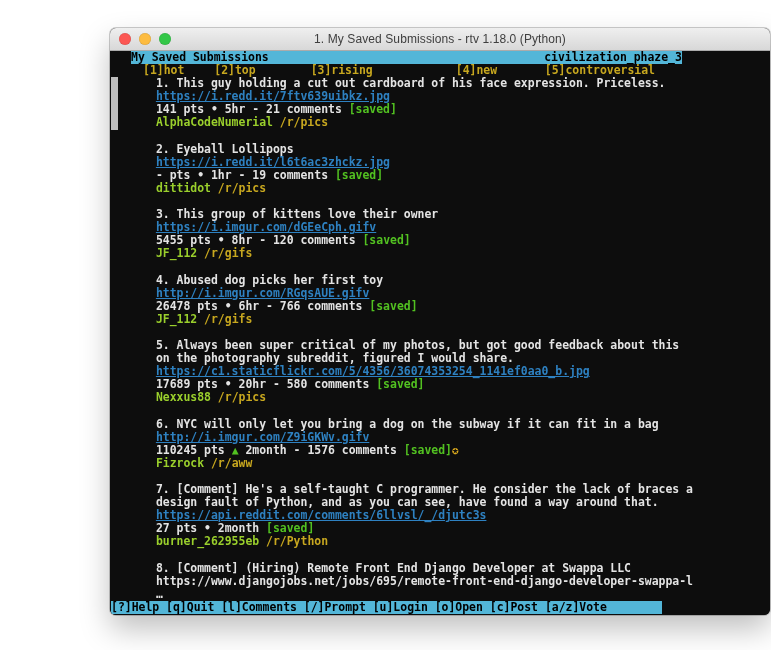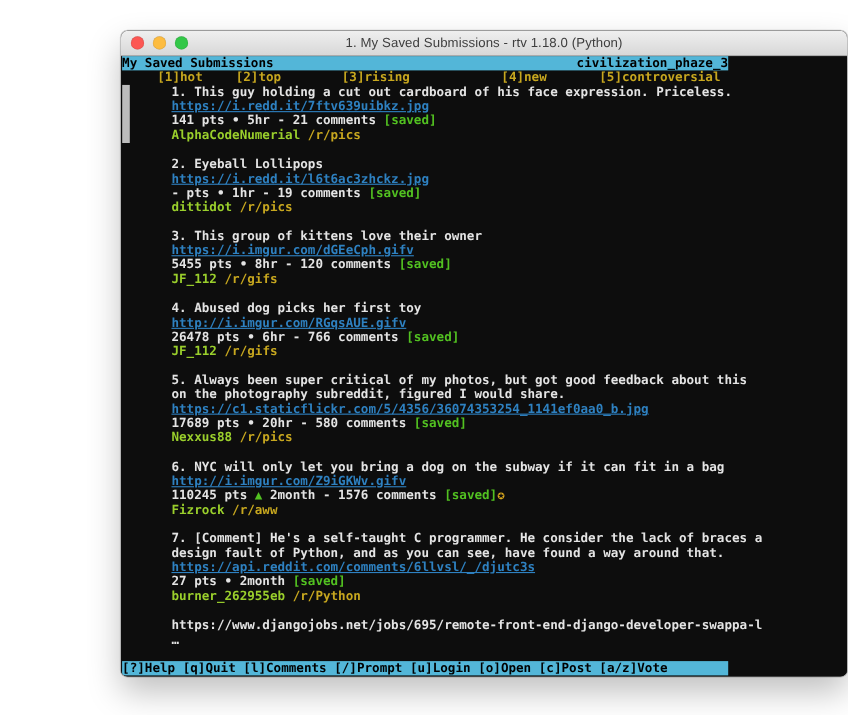--- a/index.html
+++ b/index.html
@@ -17,21 +17,21 @@
   .lights{position:absolute;left:9px;top:0;height:100%;display:flex;align-items:center;gap:8px;}
   .light{width:12px;height:12px;border-radius:50%;display:inline-block;box-shadow:inset 0 0 1px rgba(0,0,0,0.35);}
   .light.red{background:#fc5753;}
   .light.yellow{background:#fdbc40;}
   .light.green{background:#33c748;}
   .wtitle{font-size:12px;color:#3e3e3e;letter-spacing:0.1px;}
   .terminal{height:564px;background:var(--terminal-bg);padding-left:1px;
             font-family:"DejaVu Sans Mono","DejaVu Sans",monospace;font-size:11.45px;
             font-weight:700;line-height:13.1px;color:var(--text-white);}
   .bar{width:80ch;background:var(--bar-cyan);color:#000;height:13.1px;white-space:pre;}
-  .bar.header{display:flex;justify-content:space-between;}
+  .bar.header{display:flex;justify-content:space-between;margin-left:20px;}
   .tabs{position:relative;height:13.1px;color:var(--accent-yellow);white-space:pre;}
   .tab{position:absolute;top:0;}
   .tab1{left:0;margin-left:32px;} .tab2{left:15ch;} .tab3{left:29ch;} .tab4{left:46ch;margin-left:28px;} .tab5{left:63ch;}
   .content{height:524px;overflow:hidden;}
   .item{position:relative;margin-bottom:13.1px;}
   .item:last-child{margin-bottom:0;}
   .item.selected::before{content:"";position:absolute;left:0;top:0;bottom:0;width:7px;
                          background:var(--cursor-gray);}
   .line{white-space:pre;height:13.1px;padding-left:1ch;margin-left:38px;}
   .line.title{color:var(--text-white);}
@@ -102,19 +102,20 @@
           <div class="line"><span class="author">Fizrock</span> <span class="subreddit">/r/aww</span></div>
         </div>
         <div class="item">
           <div class="line title">7. [Comment] He's a self-taught C programmer. He consider the lack of braces a</div>
           <div class="line title">design fault of Python, and as you can see, have found a way around that.</div>
           <div class="line"><span class="url">https://api.reddit.com/comments/6llvsl/_/djutc3s</span></div>
           <div class="line stats"><span class="seg-text">27 pts • 2month </span><span class="seg-saved">[saved]</span></div>
           <div class="line"><span class="author">burner_262955eb</span> <span class="subreddit">/r/Python</span></div>
         </div>
         <div class="item">
+          <div class="line title">8. [Comment] (Hiring) Remote Front End Django Developer at Swappa LLC</div>
           <div class="line title">https://www.djangojobs.net/jobs/695/remote-front-end-django-developer-swappa-l</div>
           <div class="line title">…</div>
         </div>
       </div>
     <div class="bar footer" id="footer"><span class="shortcut">[?]Help</span> <span class="shortcut">[q]Quit</span> <span class="shortcut">[l]Comments</span> <span class="shortcut">[/]Prompt</span> <span class="shortcut">[u]Login</span> <span class="shortcut">[o]Open</span> <span class="shortcut">[c]Post</span> <span class="shortcut">[a/z]Vote</span></div>
   </div>
 </div>
 
 </body></html>

